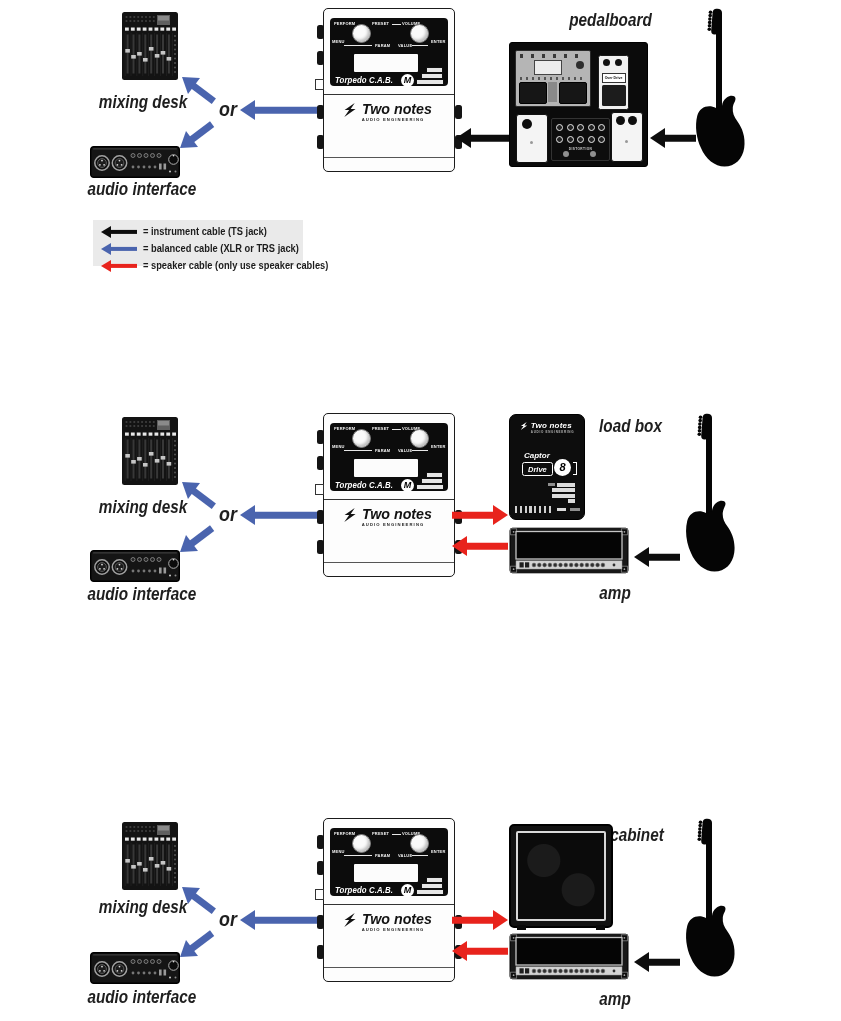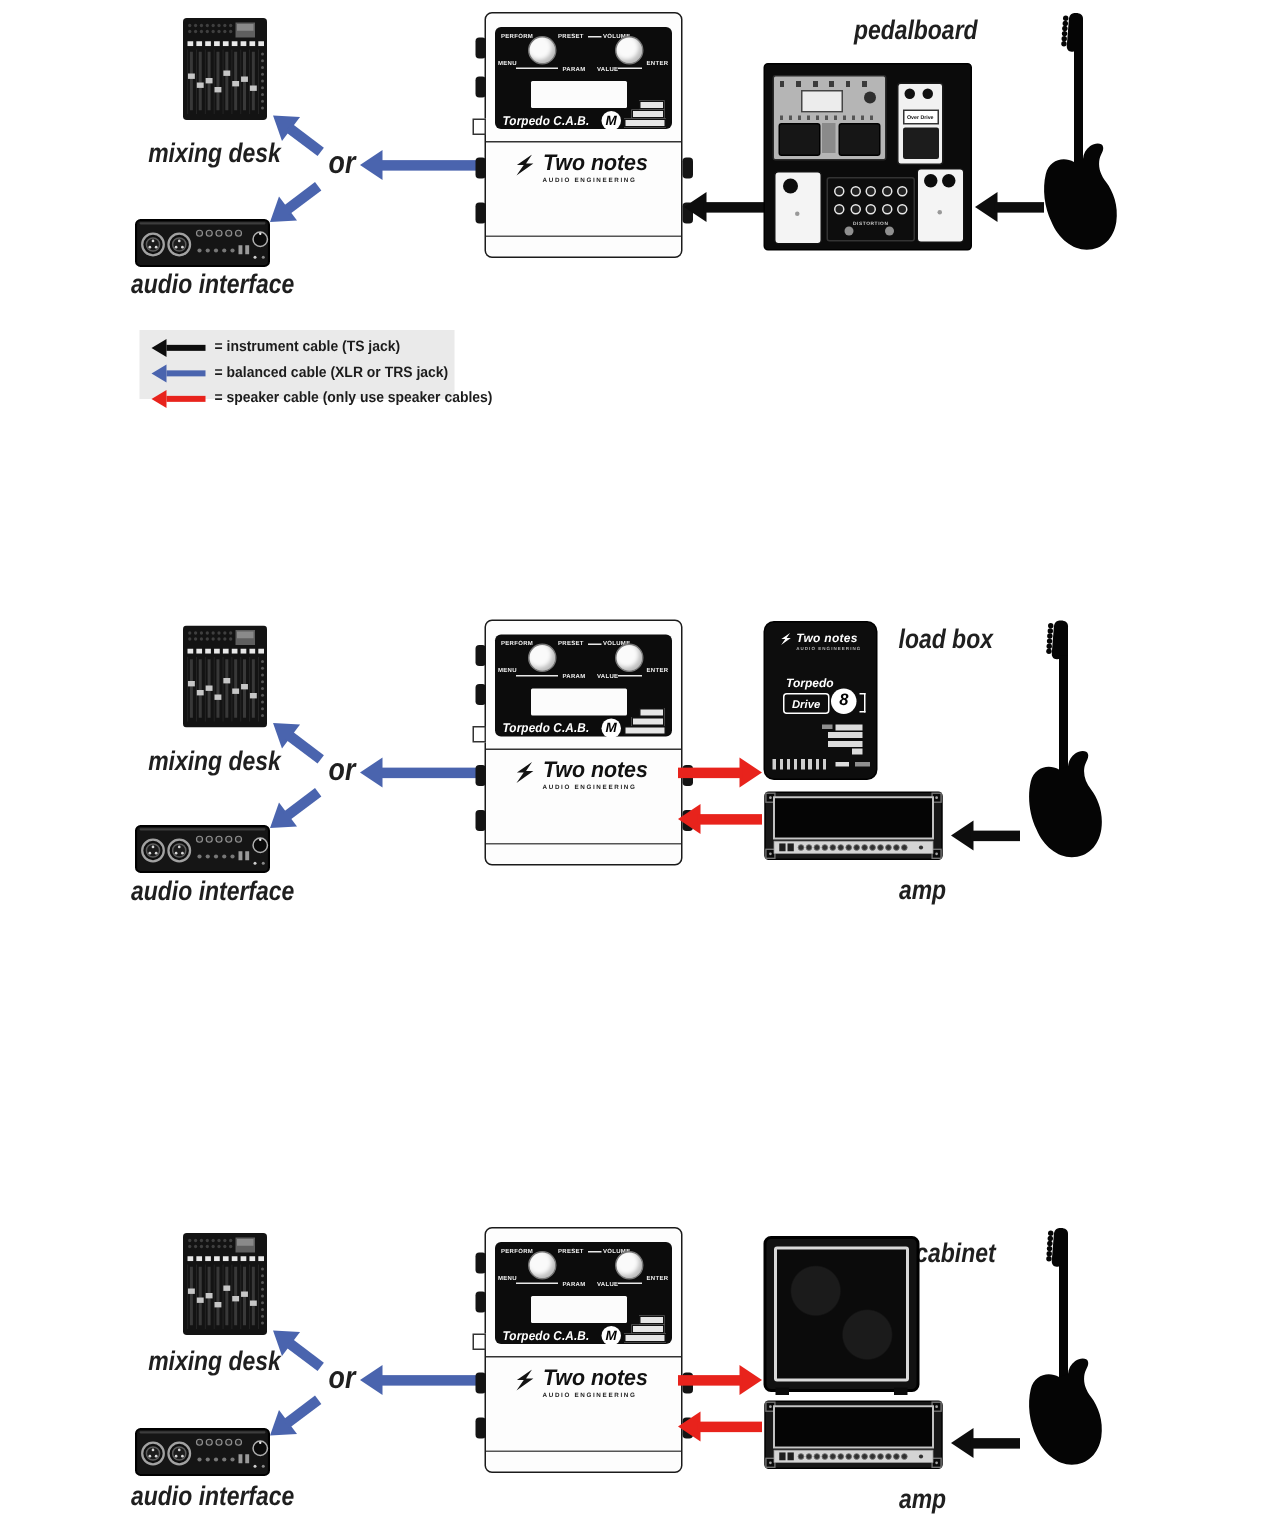--- a/index.html
+++ b/index.html
@@ -482,21 +482,21 @@
     <div class="captor" style="left:509px;top:414px">
       <div class="cap-logo">
         <svg class="bolt-w" viewBox="0 0 20 24">
             <path d="M15,0 L2,10 L8.5,10 L3,20 L17.5,8.5 L10.5,8.5 Z" fill="#fff"></path>
           </svg>
         <div>
             <span class="cap-brand">Two notes</span>
              <span class="cap-sub">AUDIO ENGINEERING</span>
           </div>
       </div>
-      <span class="cap-torp">Torpedo</span>
+      <span class="cap-torp">Captor</span>
       <span class="cap-model-box">Drive</span>
       <span class="cap-8">8</span>
       <i class="cap-brk"></i>
       <i class="spec" style="left:38px;top:68px;width:7px;height:3.2px;background:#8f8f8f"></i>
       <i class="spec" style="left:47px;top:67.5px;width:18px;height:4px"></i>
       <i class="spec" style="left:42px;top:73px;width:23px;height:4px"></i>
       <i class="spec" style="left:42px;top:78.5px;width:23px;height:4px"></i>
       <i class="spec" style="left:58px;top:84px;width:7px;height:4px"></i>
       <i class="cap-fins"></i>
       <i class="spec" style="left:47px;top:92.5px;width:9px;height:3.5px"></i>

